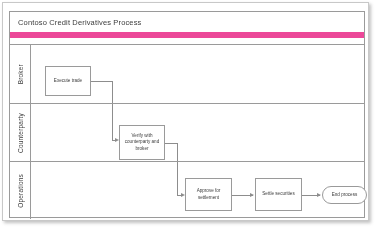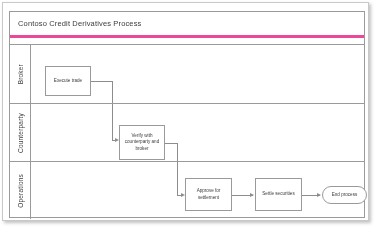--- a/index.html
+++ b/index.html
@@ -49,21 +49,21 @@
     background: #ffffff;
   }
 
   
   #title-band {
     position: absolute;
     left: 0;
     top: 0;
     width: 100%;
     height: 26px;
-    border-bottom: 3px solid #ec4899;
+    border-bottom: 6px solid #ec4899;
     box-sizing: border-box;
     display: flex;
     align-items: center;
   }
   #title-text {
     padding-left: 8px;
     font-size: 7.5px;
     letter-spacing: 0.15px;
     color: #3c3c3c;
     white-space: nowrap;

